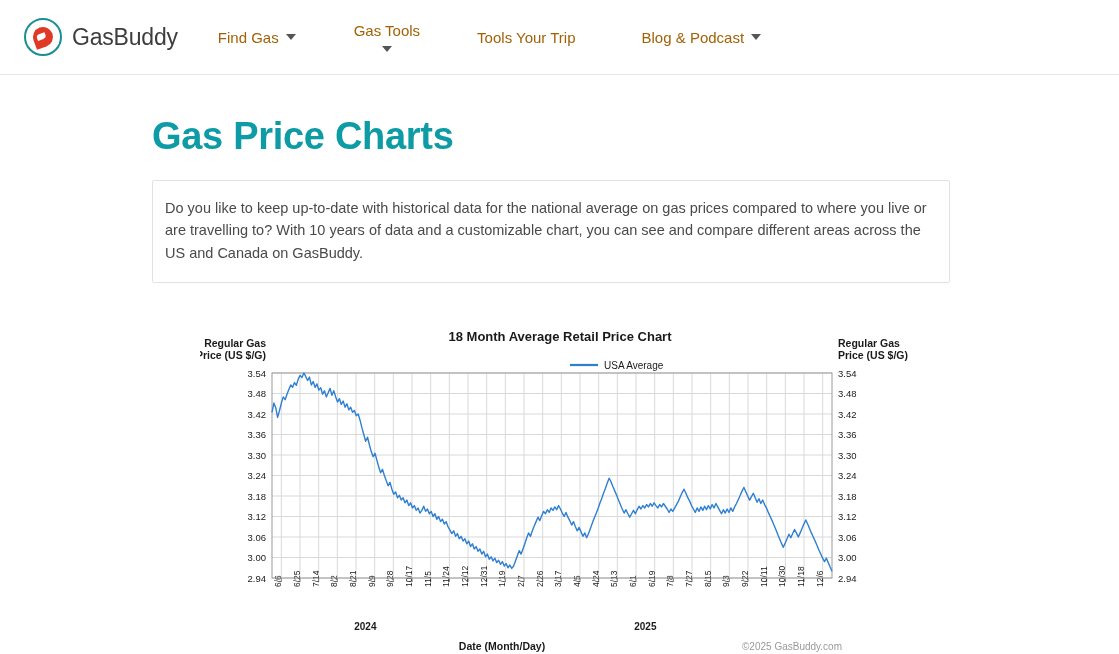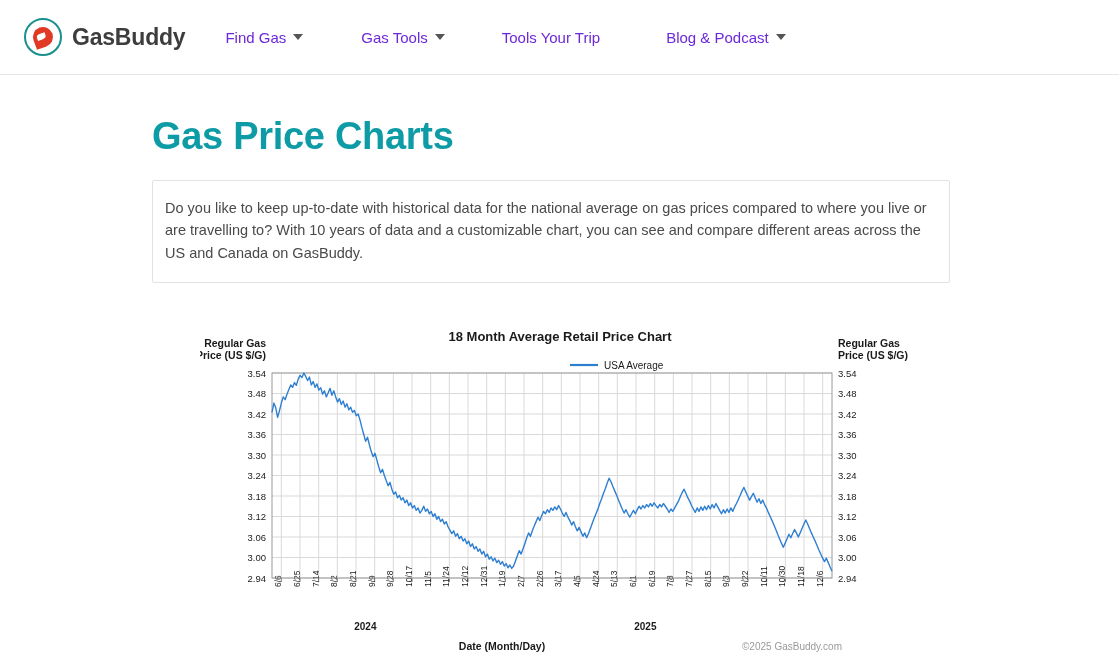--- a/index.html
+++ b/index.html
@@ -57,32 +57,32 @@
     position: absolute;
     left: 4px;
     top: 6px;
     width: 9px;
     height: 6px;
     background: #ffffff;
     border-radius: 50% 0 50% 0;
   }
   .brand-name {
     font-size: 23px;
-    font-weight: bold;
+    font-weight: normal;
     color: #3d3d3d;
     letter-spacing: -0.2px;
     text-align: center;
   }
   .nav-items {
     display: flex;
     align-items: center;
   }
   .nav-item {
     font-size: 15px;
-    color: #6d28d9;
+    color: #a16207;
     display: flex;
     align-items: center;
     gap: 7px;
     cursor: pointer;
     white-space: nowrap;
   }
   .nav-item .caret {
     display: inline-block;
     width: 0;
     height: 0;
@@ -167,21 +167,21 @@
     <span class="brand-mark">
       <span class="swoosh"></span>
     </span>
     <span class="brand-name">GasBuddy</span>
   </div>
   <div class="nav-items">
     <div class="nav-item" style="margin-right:58px;">
       <span>Find Gas</span>
       <span class="caret"></span>
     </div>
-    <div class="nav-item" style="margin-right:57px;">
+    <div class="nav-item" style="margin-right:57px;flex-direction:column;">
       <span>Gas Tools</span>
       <span class="caret"></span>
     </div>
     <div class="nav-item" style="margin-right:66px;">
       <span>Tools Your Trip</span>
     </div>
     <div class="nav-item">
       <span>Blog &amp; Podcast</span>
       <span class="caret"></span>
     </div>

